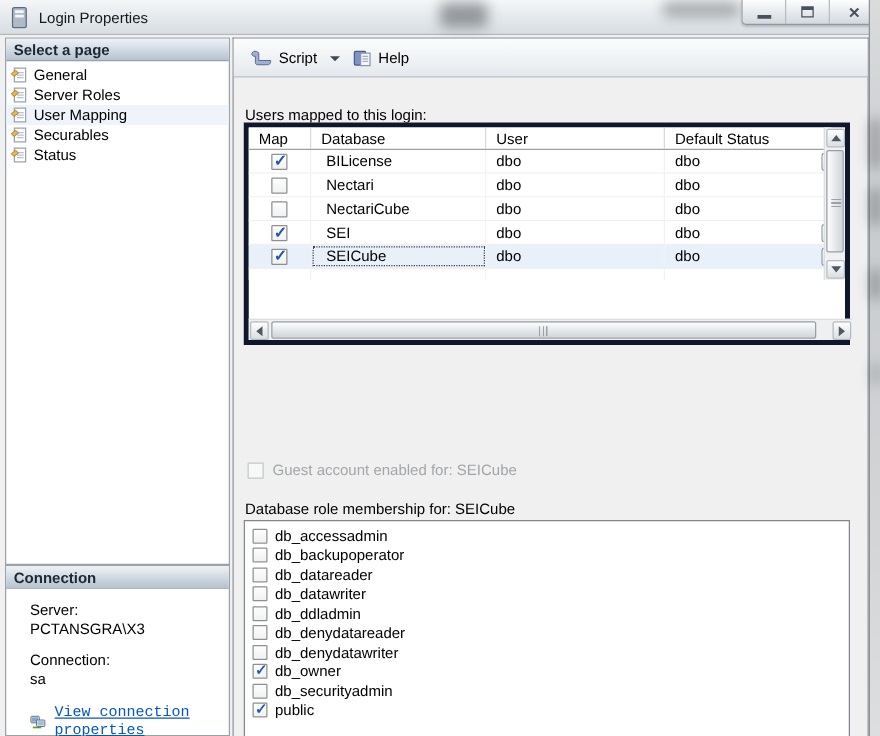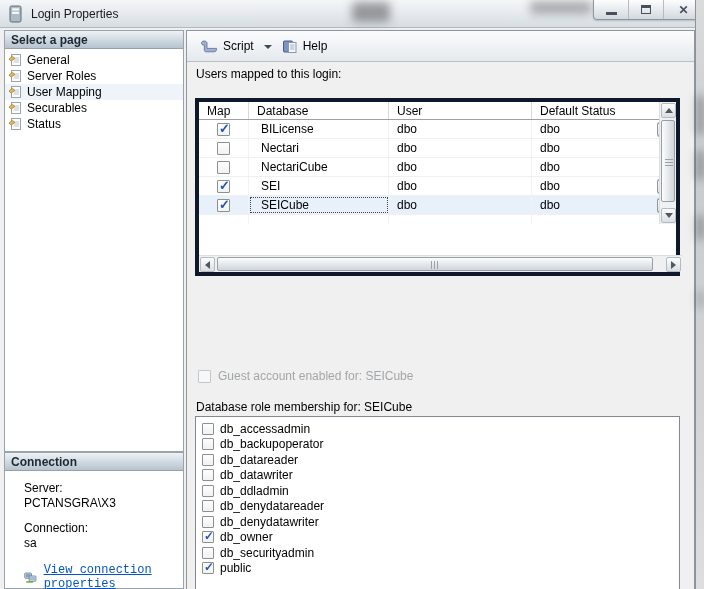--- a/index.html
+++ b/index.html
@@ -53,21 +53,21 @@
 
   
   .main-panel { position:absolute; left:186px; top:30px; width:509px; height:559px;
     border:1px solid #8e979e; border-bottom:none; background:#f0f0f0; }
   .toolbar { height:31px; background:linear-gradient(#fbfcfd,#eef1f4 60%,#e4e9ed);
     border-bottom:1px solid #b9bfc5; display:flex; align-items:center; padding-left:9px; }
   .tool-btn { display:flex; align-items:center; gap:5px; padding:3px 4px; cursor:default; }
   .caret-down { width:0; height:0; border-left:4px solid transparent; border-right:4px solid transparent;
     border-top:4px solid #3f4a56; margin:2px 6px 0 6px; }
 
-  .users-label { position:absolute; left:196px; top:67px; }
+  .users-label { position:absolute; left:196px; top:85px; }
 
   
   .grid { position:absolute; left:195px; top:98px; width:485px; height:178px;
     border:4px solid #0f172a; background:#fff; }
   .grid-body { position:absolute; left:0; top:0; width:466px; }
   .grid-header { display:flex; height:18px; border-bottom:1px solid #9ba1a7; background:#fff; }
   .gh { display:flex; align-items:center; border-right:1px solid #d9d9d9; padding-left:8px; }
   .col-map{width:50px;} .col-db{width:140px;} .col-user{width:143px;} .col-schema{width:133px; border-right:none;}
   .grid-row { display:flex; height:19px; border-bottom:1px solid #eef0f1; position:relative; background:#fff; }
   .grid-row.selected { background:#e8f1fa; }

